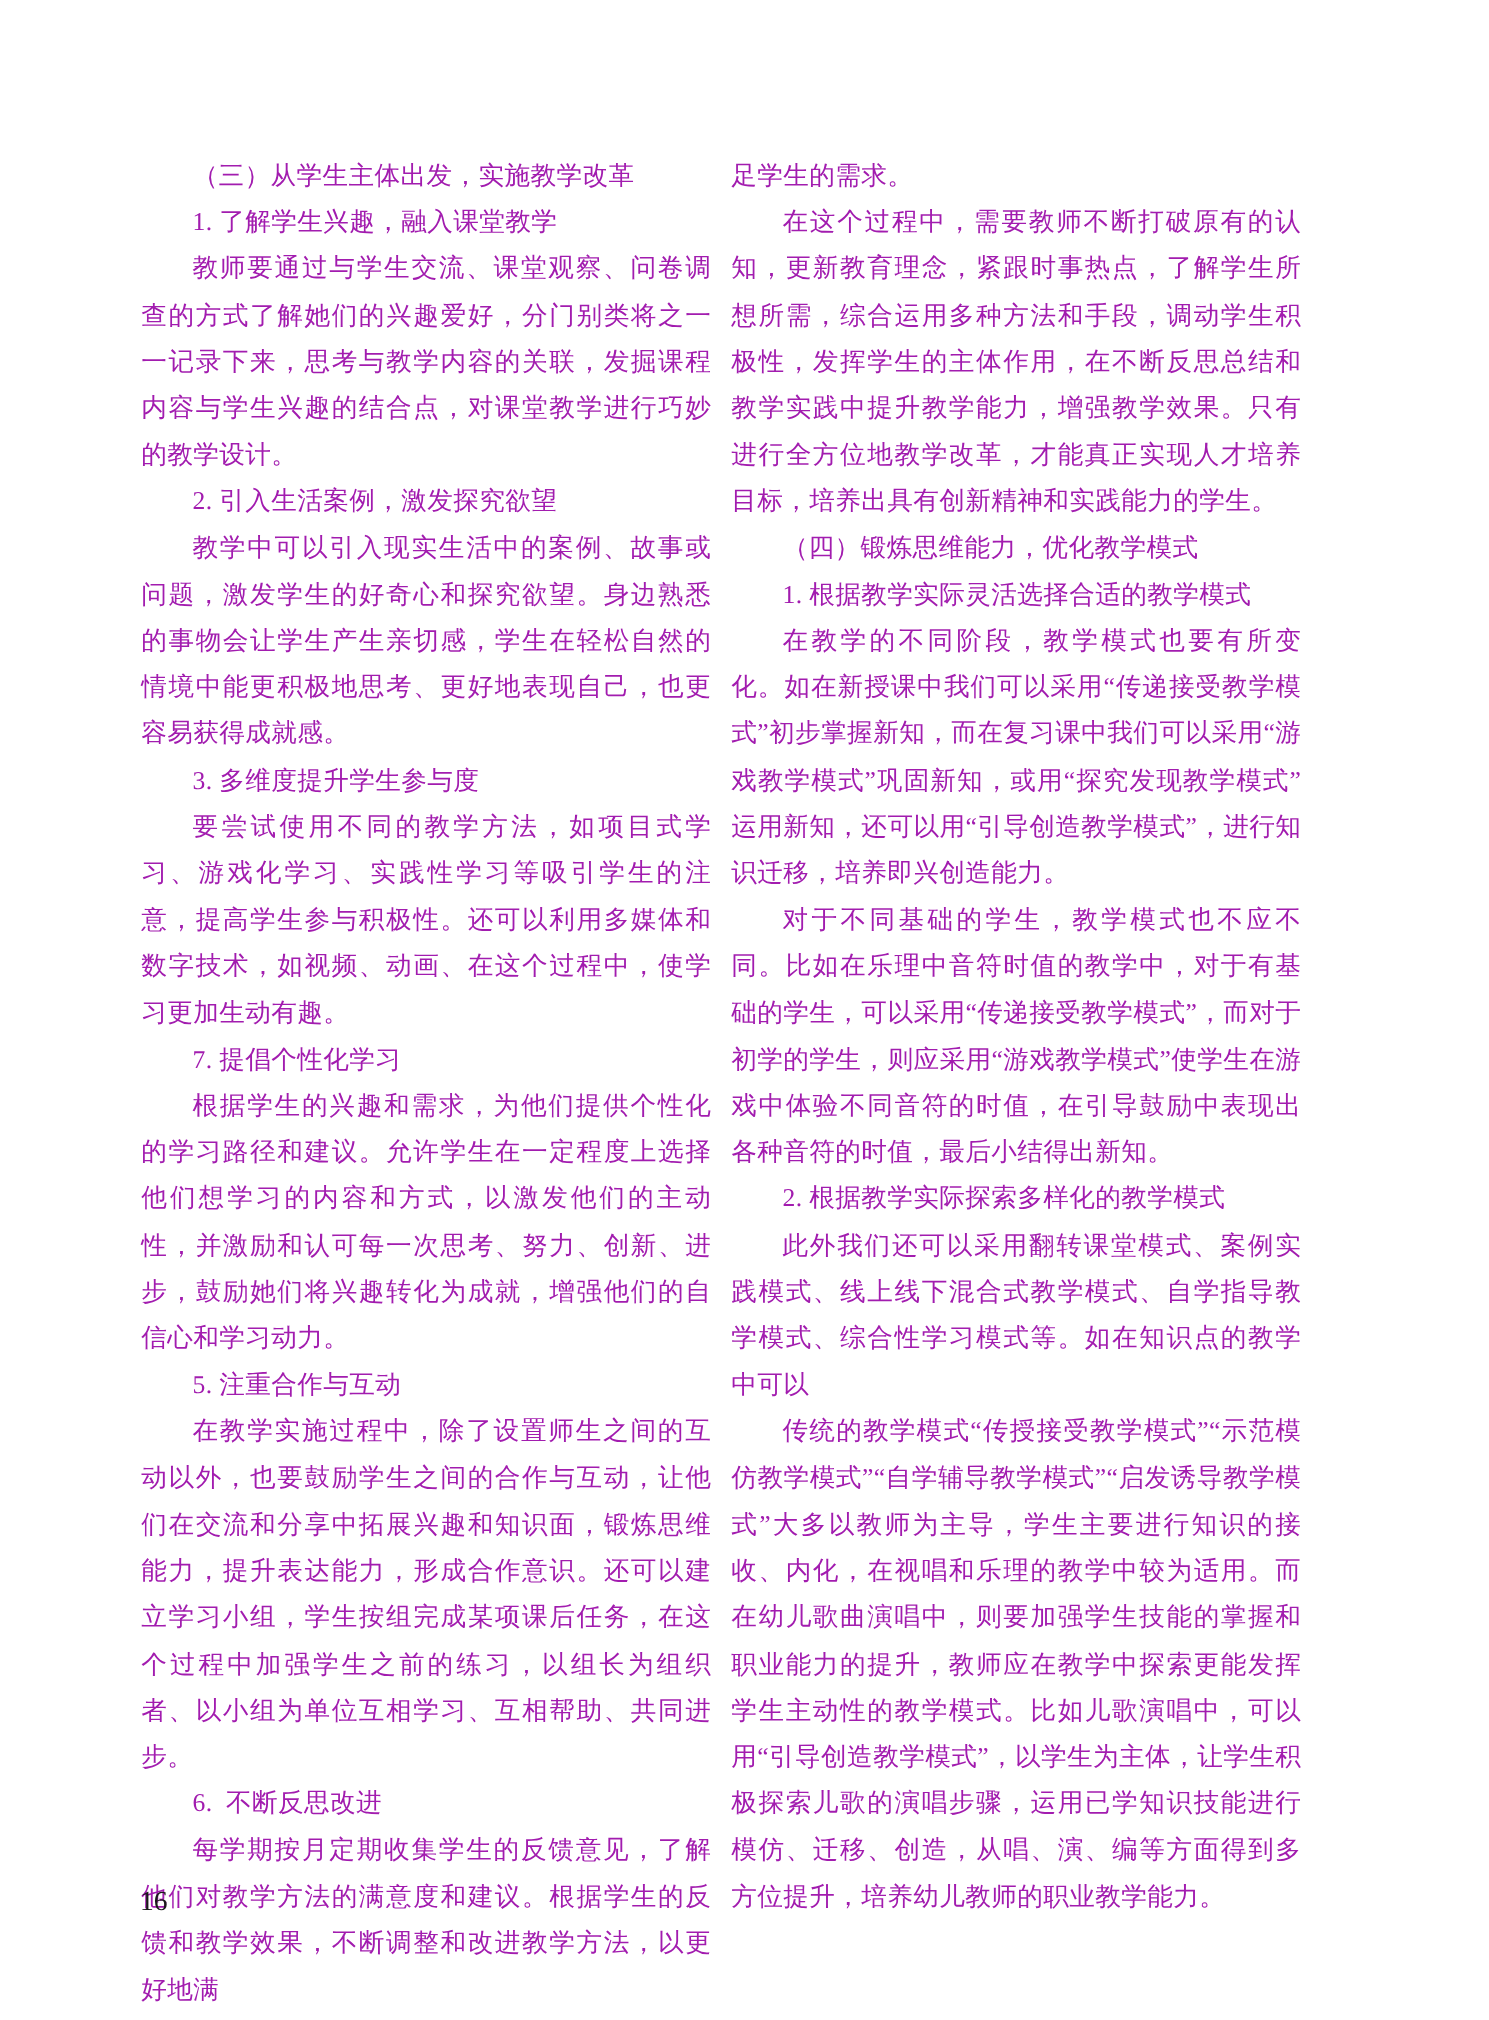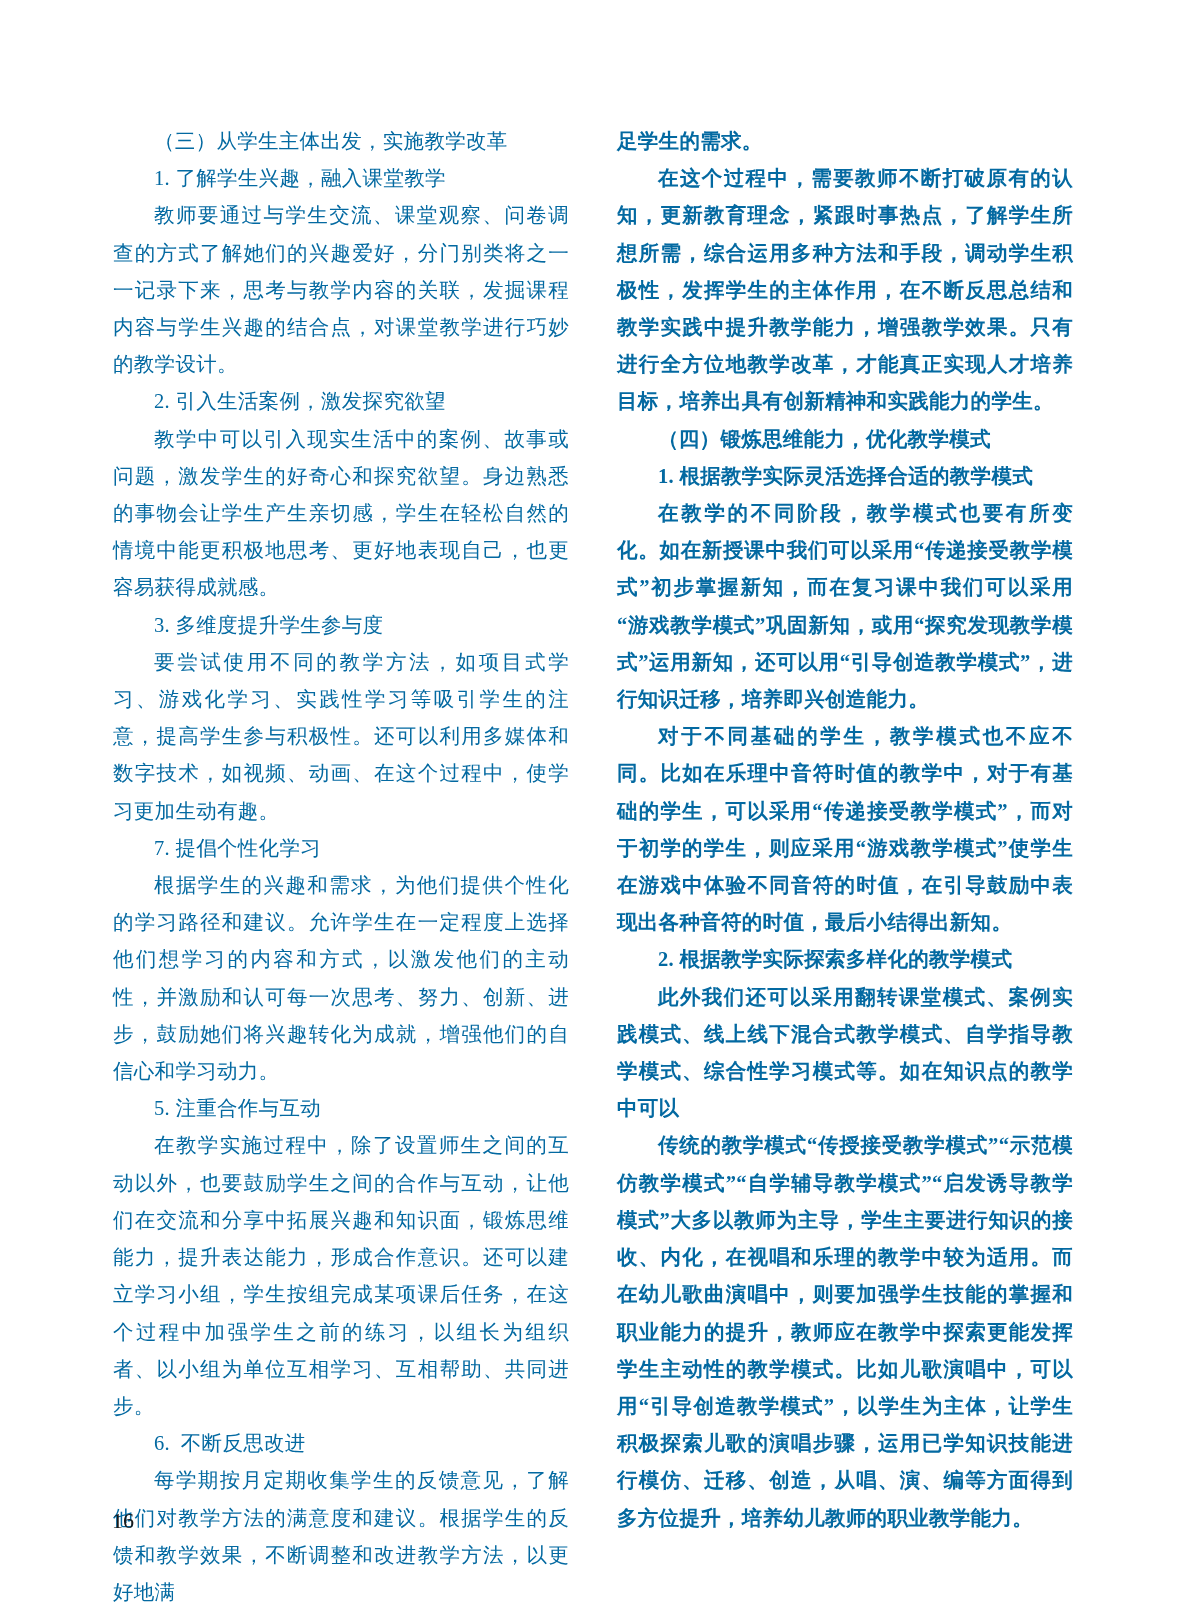--- a/index.html
+++ b/index.html
@@ -18,27 +18,27 @@
     inset: 0;
     background: #ffffff;
   }
   .col {
     position: absolute;
     top: 123px;
     width: 456px;
     font-family: "Liberation Serif", "DejaVu Serif", serif;
     font-size: 20.5px;
     line-height: 37.2px;
-    color: #0369a1;
+    color: #a21caf;
     text-align: justify;
     text-justify: inter-ideograph;
     letter-spacing: 0.3px;
   }
   #col-left  { left: 113px; }
-  #col-right { left: 617px; font-weight: bold; }
+  #col-right { left: 585px; }
   .col p {
     margin: 0;
     padding: 0;
     text-indent: 2em;
   }
   .col p.cont {
     text-indent: 0;
   }
   .page-number {
     position: absolute;

